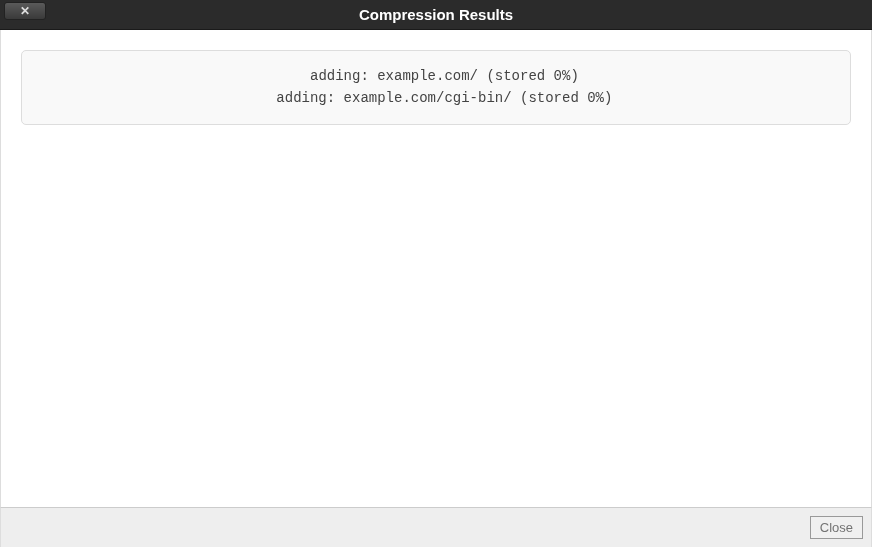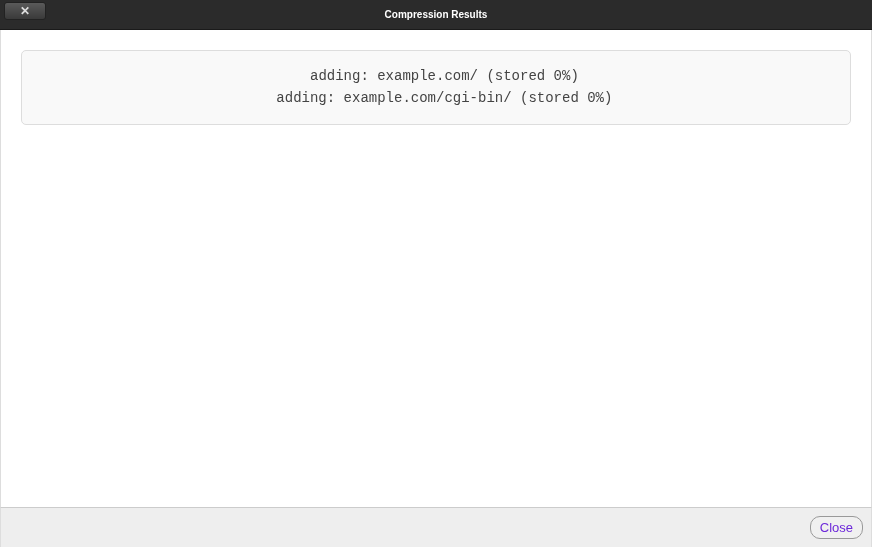--- a/index.html
+++ b/index.html
@@ -39,21 +39,21 @@
     }
     .close-widget-x {
       color: #ddd;
       font-size: 12px;
       font-weight: bold;
       line-height: 1;
     }
     .title {
       color: #fff;
       font-weight: bold;
-      font-size: 10px;
+      font-size: 15px;
       margin: 8px auto;
     }
     .content {
       background: #fff;
       padding: 20px;
       height: calc(100% - 30px - 40px);
       border-left: 1px solid #ddd;
       border-right: 1px solid #ddd;
     }
     .output-box {
@@ -81,23 +81,23 @@
       display: flex;
       align-items: center;
       justify-content: flex-end;
       padding: 0 8px;
     }
     .close-button {
       background: #f0f0f0;
       border: 1px solid #999;
       padding: 3px 9px;
       font-size: 13px;
-      color: #6d28d9;
+      color: #737373;
       cursor: pointer;
-      border-radius: 10px;
+      border-radius: 0;
     }
   </style>
 </head>
 <body>
 
 <div class="titlebar">
   <div class="close-widget">
     <span class="close-widget-x">✕</span>
   </div>
   <div class="title">Compression Results</div>

